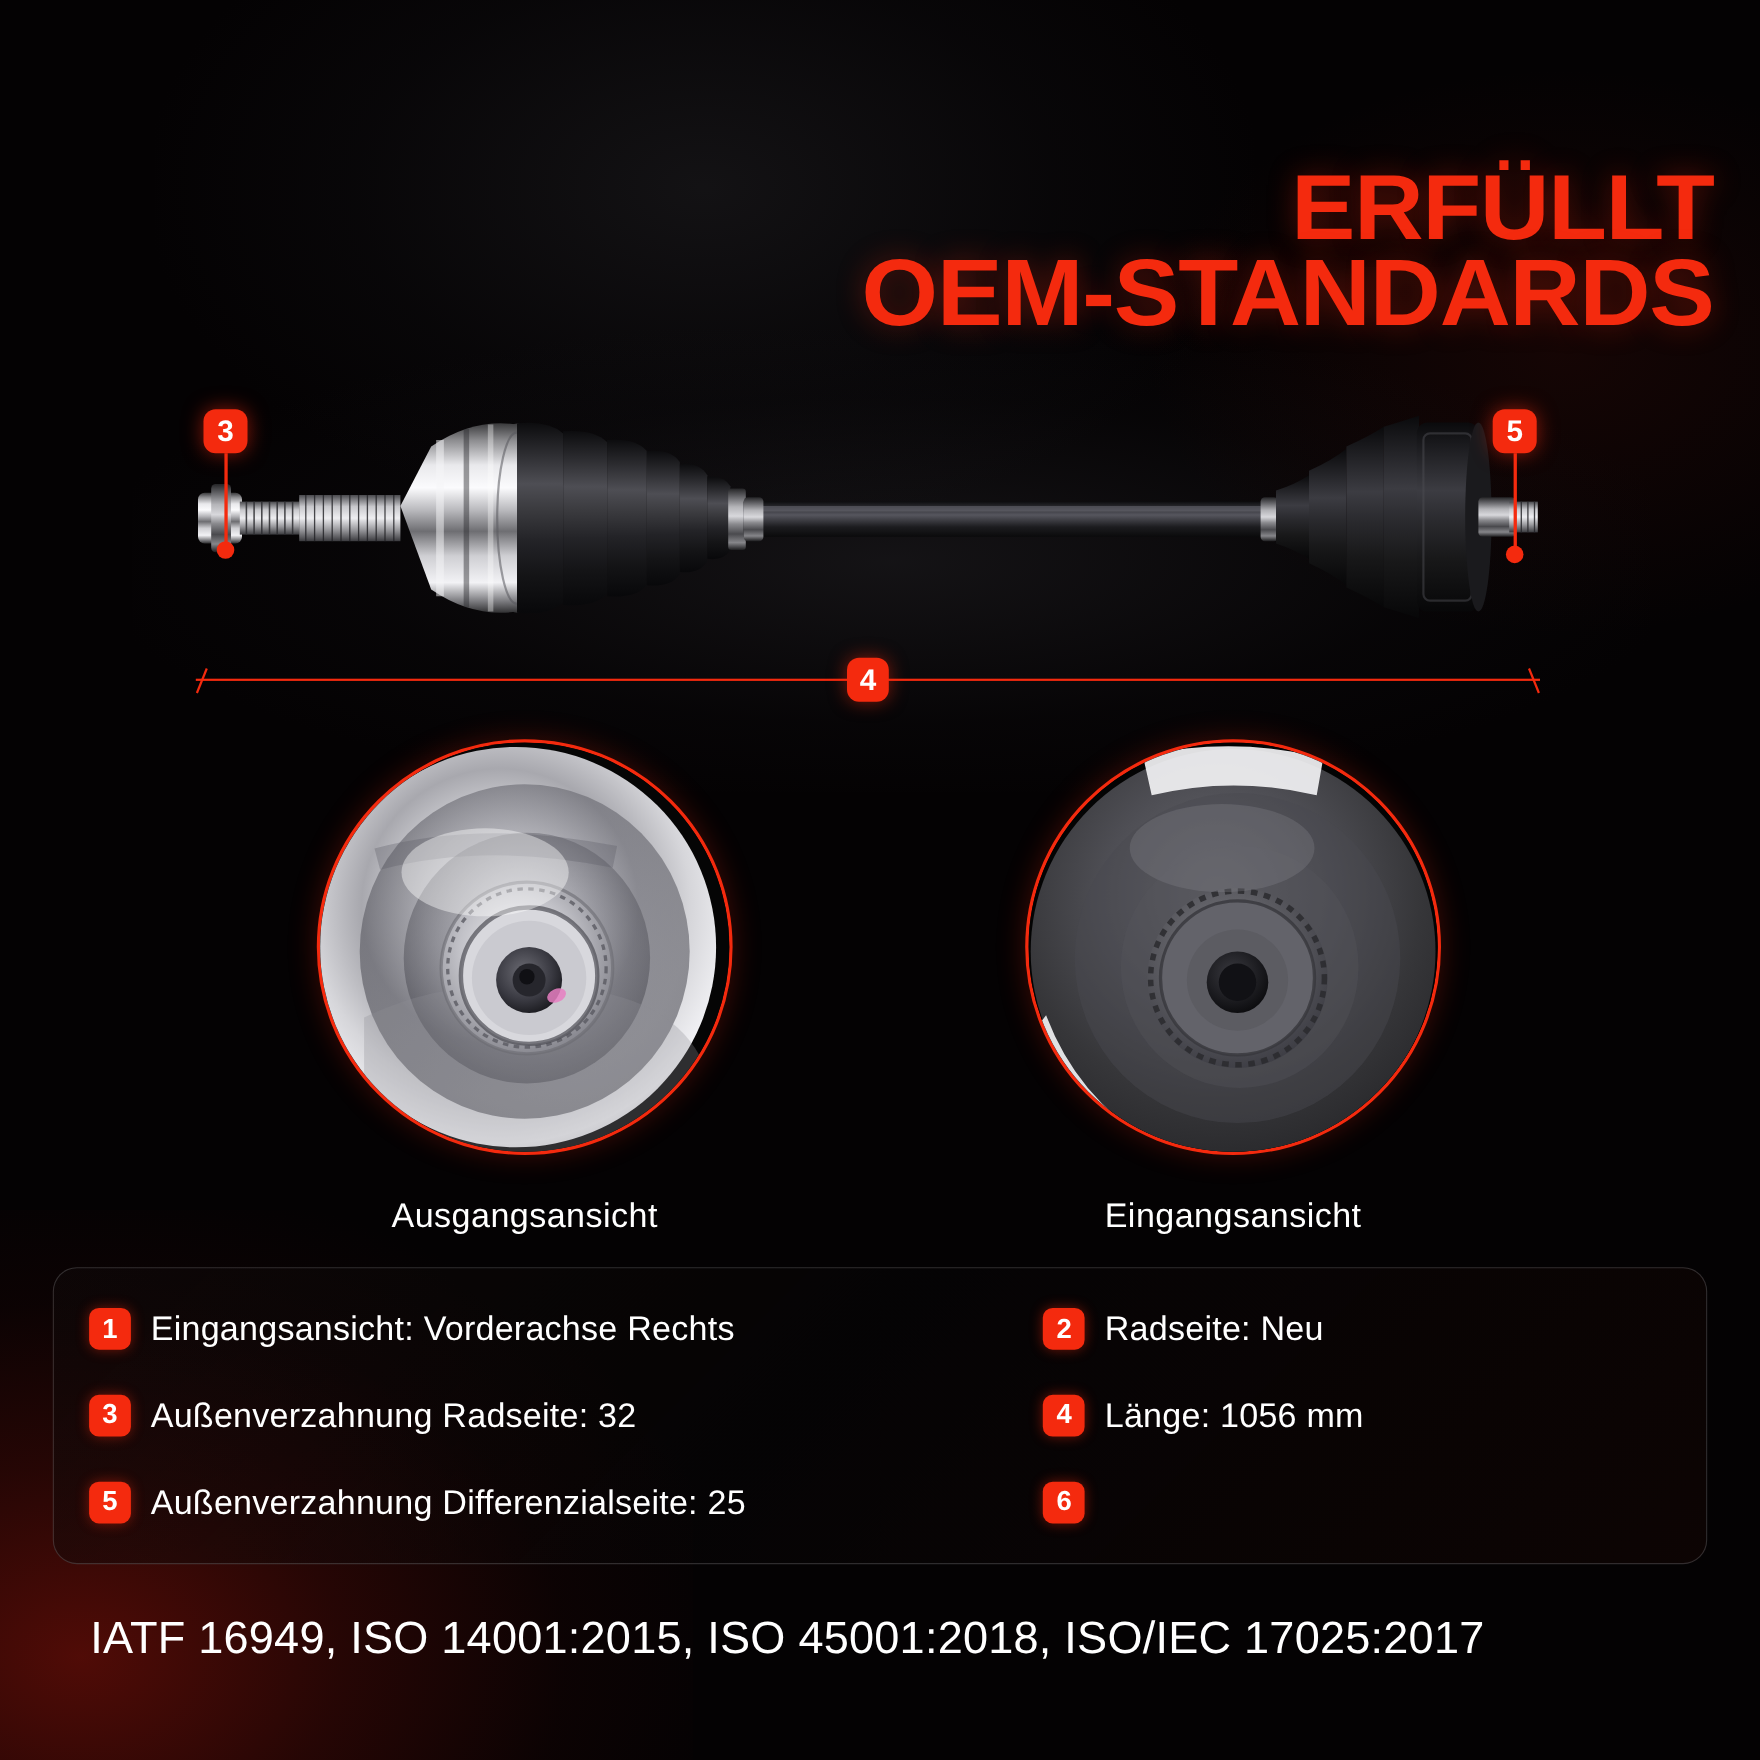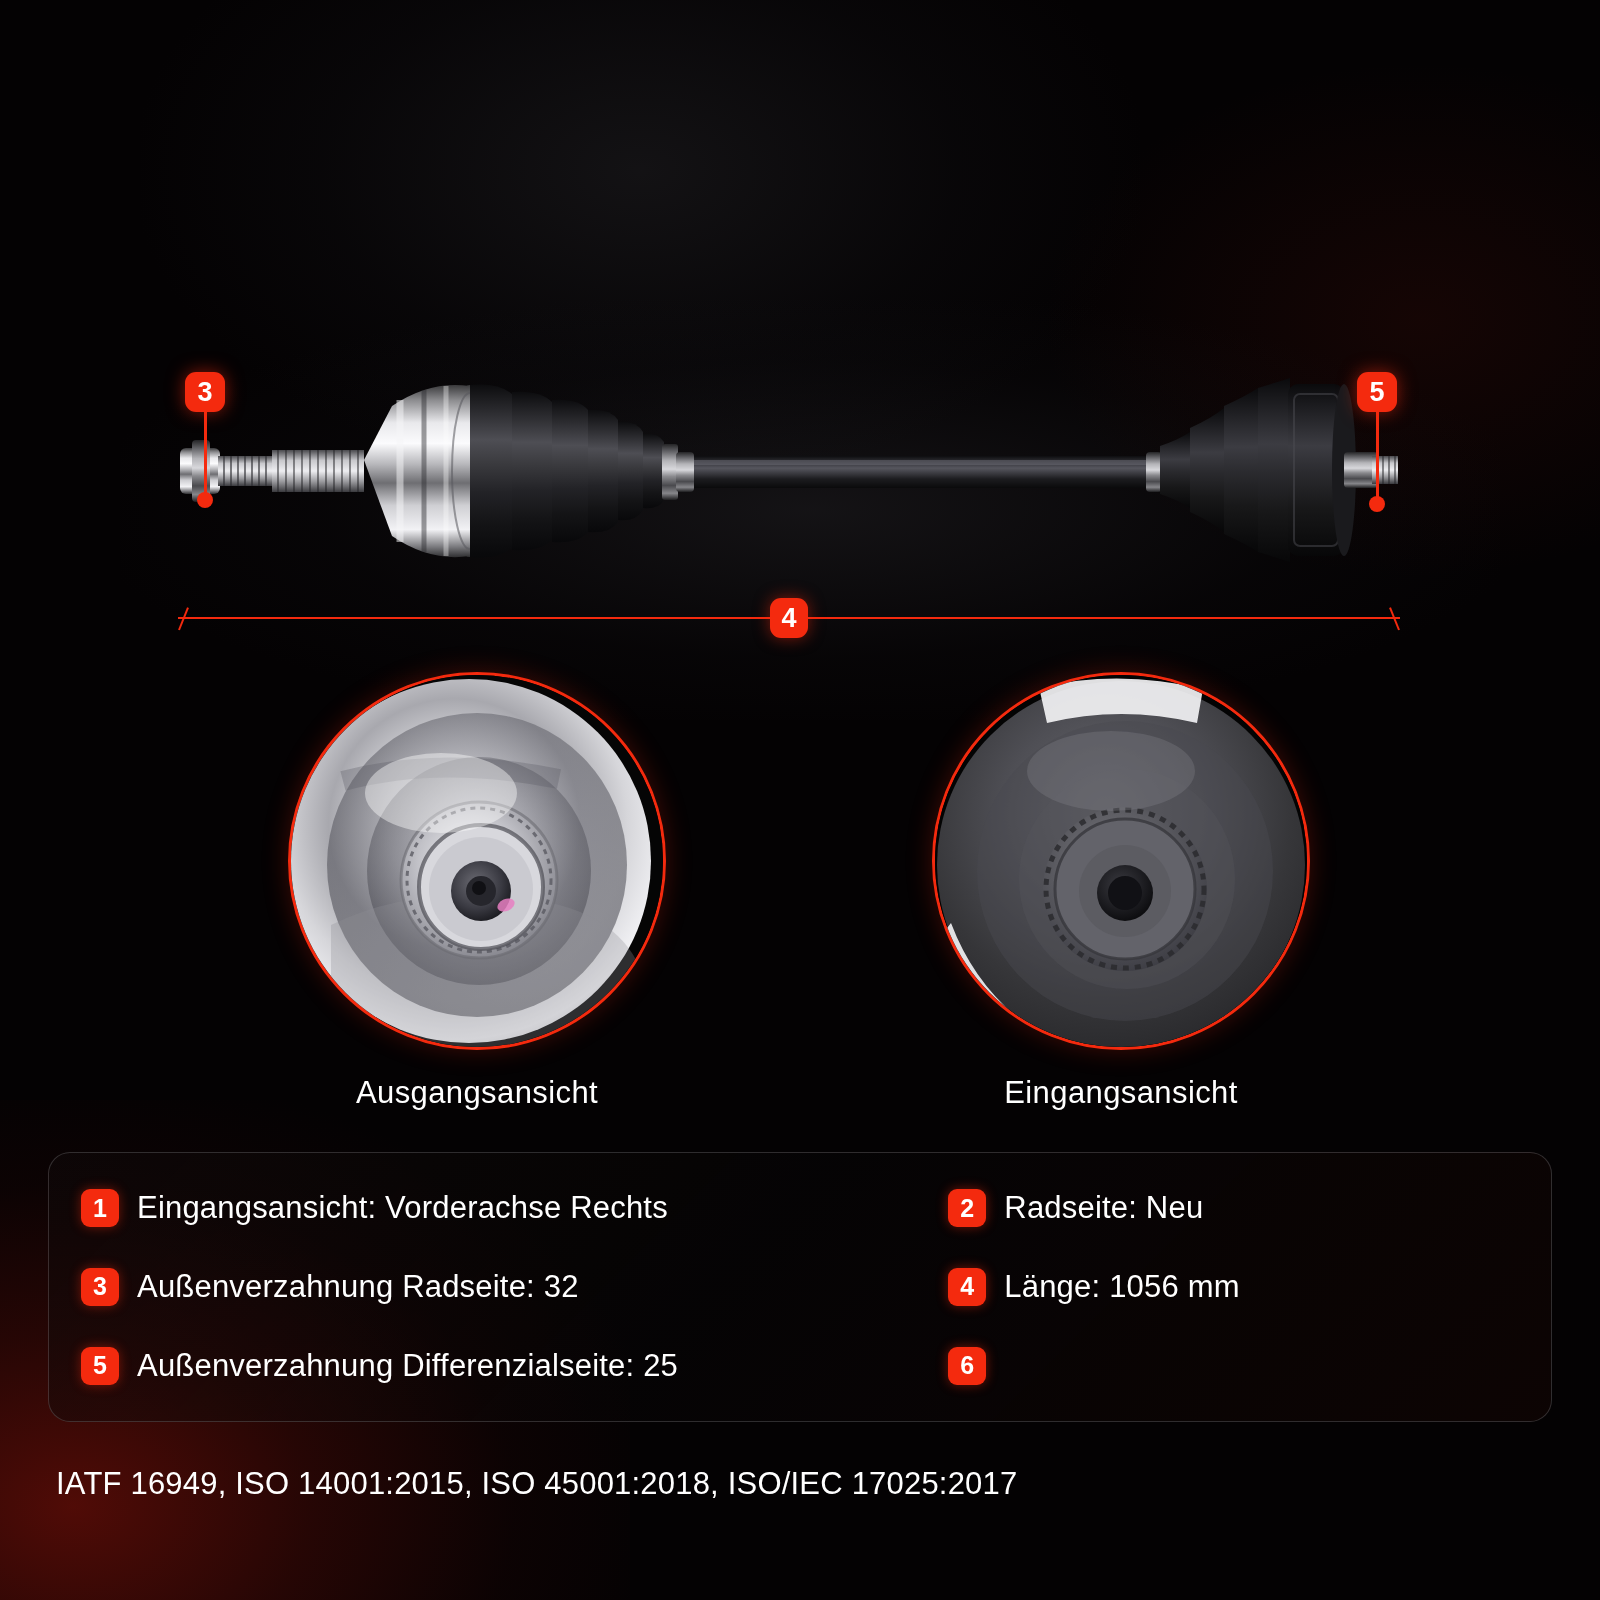--- a/index.html
+++ b/index.html
@@ -132,21 +132,21 @@
   .detail .ring {
     width:378px; height:378px;
     border-radius:50%;
     border:3px solid #F42A0E;
     overflow:hidden;
     position:relative;
     box-shadow:0 0 26px rgba(244,42,14,0.25);
     background:#070707;
   }
   .detail .cap {
-    margin-top:25px;
+    margin-top:37px;
     text-align:center;
     color:#fff;
     font-size:31px;
     letter-spacing:0.4px;
   }
   #detail-out { left:288px; }
   #detail-in  { left:932px; }
 
   
   #spec-panel {
@@ -180,33 +180,37 @@
     color:#fff; font-size:31px; letter-spacing:0.2px; white-space:nowrap;
   }
 
   
   #cert { position:absolute; left:56px; top:1466px; }
   #cert .ct-title {
     color:#fff; font-size:37px; font-weight:bold; letter-spacing:0.2px;
     margin-bottom:6px;
   }
   #cert .ct-list {
-    color:#fff; font-size:31px; letter-spacing:0.2px;
+    color:#fff; font-size:41px; letter-spacing:0.2px;margin-left:26px;
   }
 </style>
 </head>
 <body>
 
 <div id="stage">
 
   <div class="glow-top"></div>
   <div class="glow-prod"></div>
   <div class="glow-right"></div>
   <div class="glow-bl"></div>
 
+  <div class="headline">
+    <span class="l1">ERFÜLLT</span>
+    <span class="l2">OEM-STANDARDS</span>
+  </div>
 
   <svg id="product" viewBox="0 0 1600 260" preserveAspectRatio="none">
     <defs>
       <linearGradient id="chrome" x1="0" y1="0" x2="0" y2="1">
         <stop offset="0%" stop-color="#3a3a3c"></stop>
         <stop offset="9%" stop-color="#8d8d90"></stop>
         <stop offset="22%" stop-color="#e9e9ec"></stop>
         <stop offset="34%" stop-color="#fbfbfd"></stop>
         <stop offset="46%" stop-color="#b8b8bc"></stop>
         <stop offset="57%" stop-color="#6e6e72"></stop>

